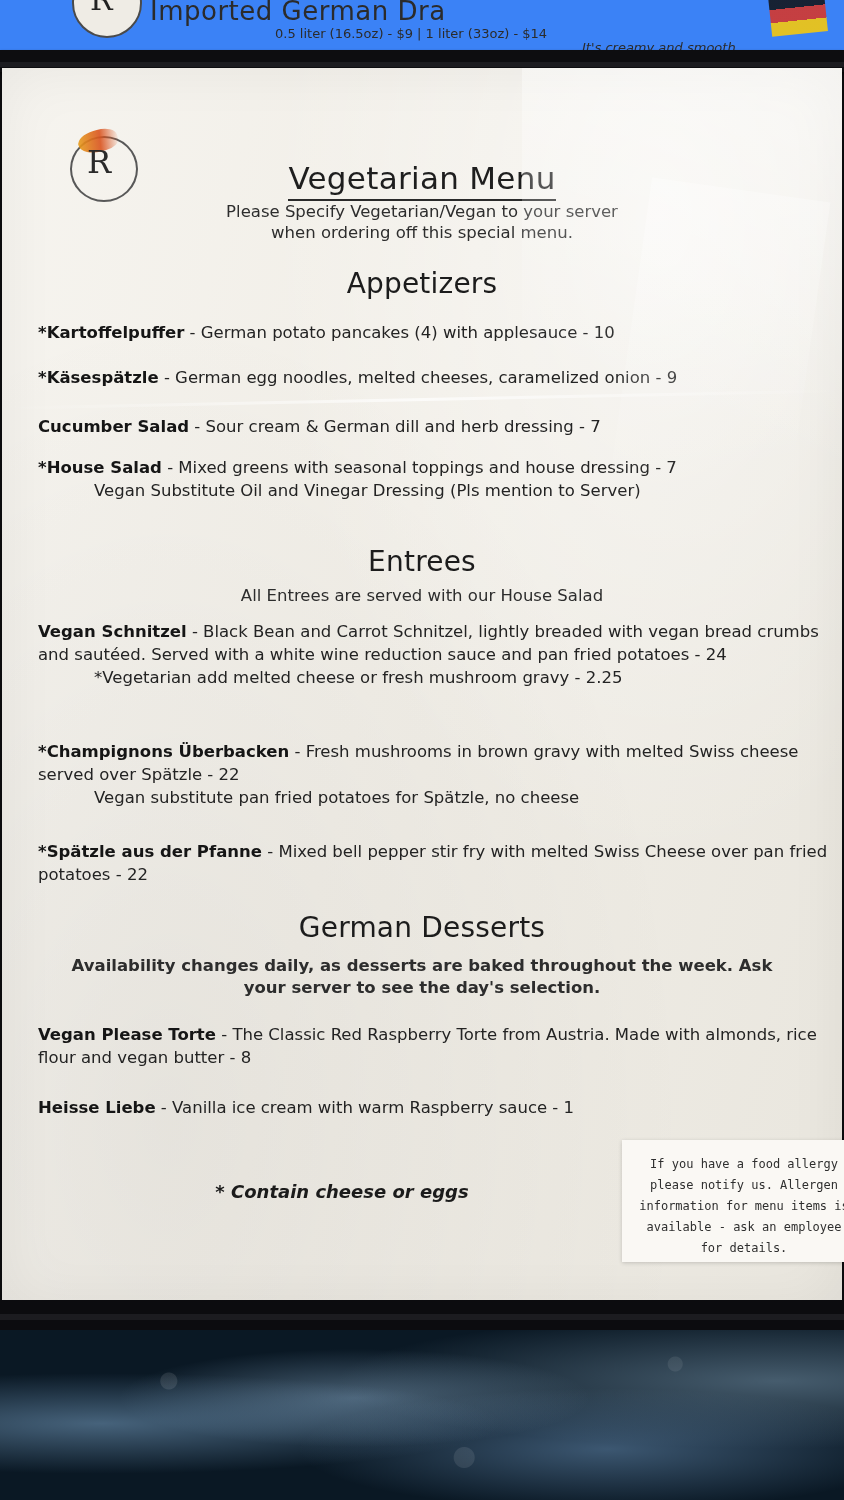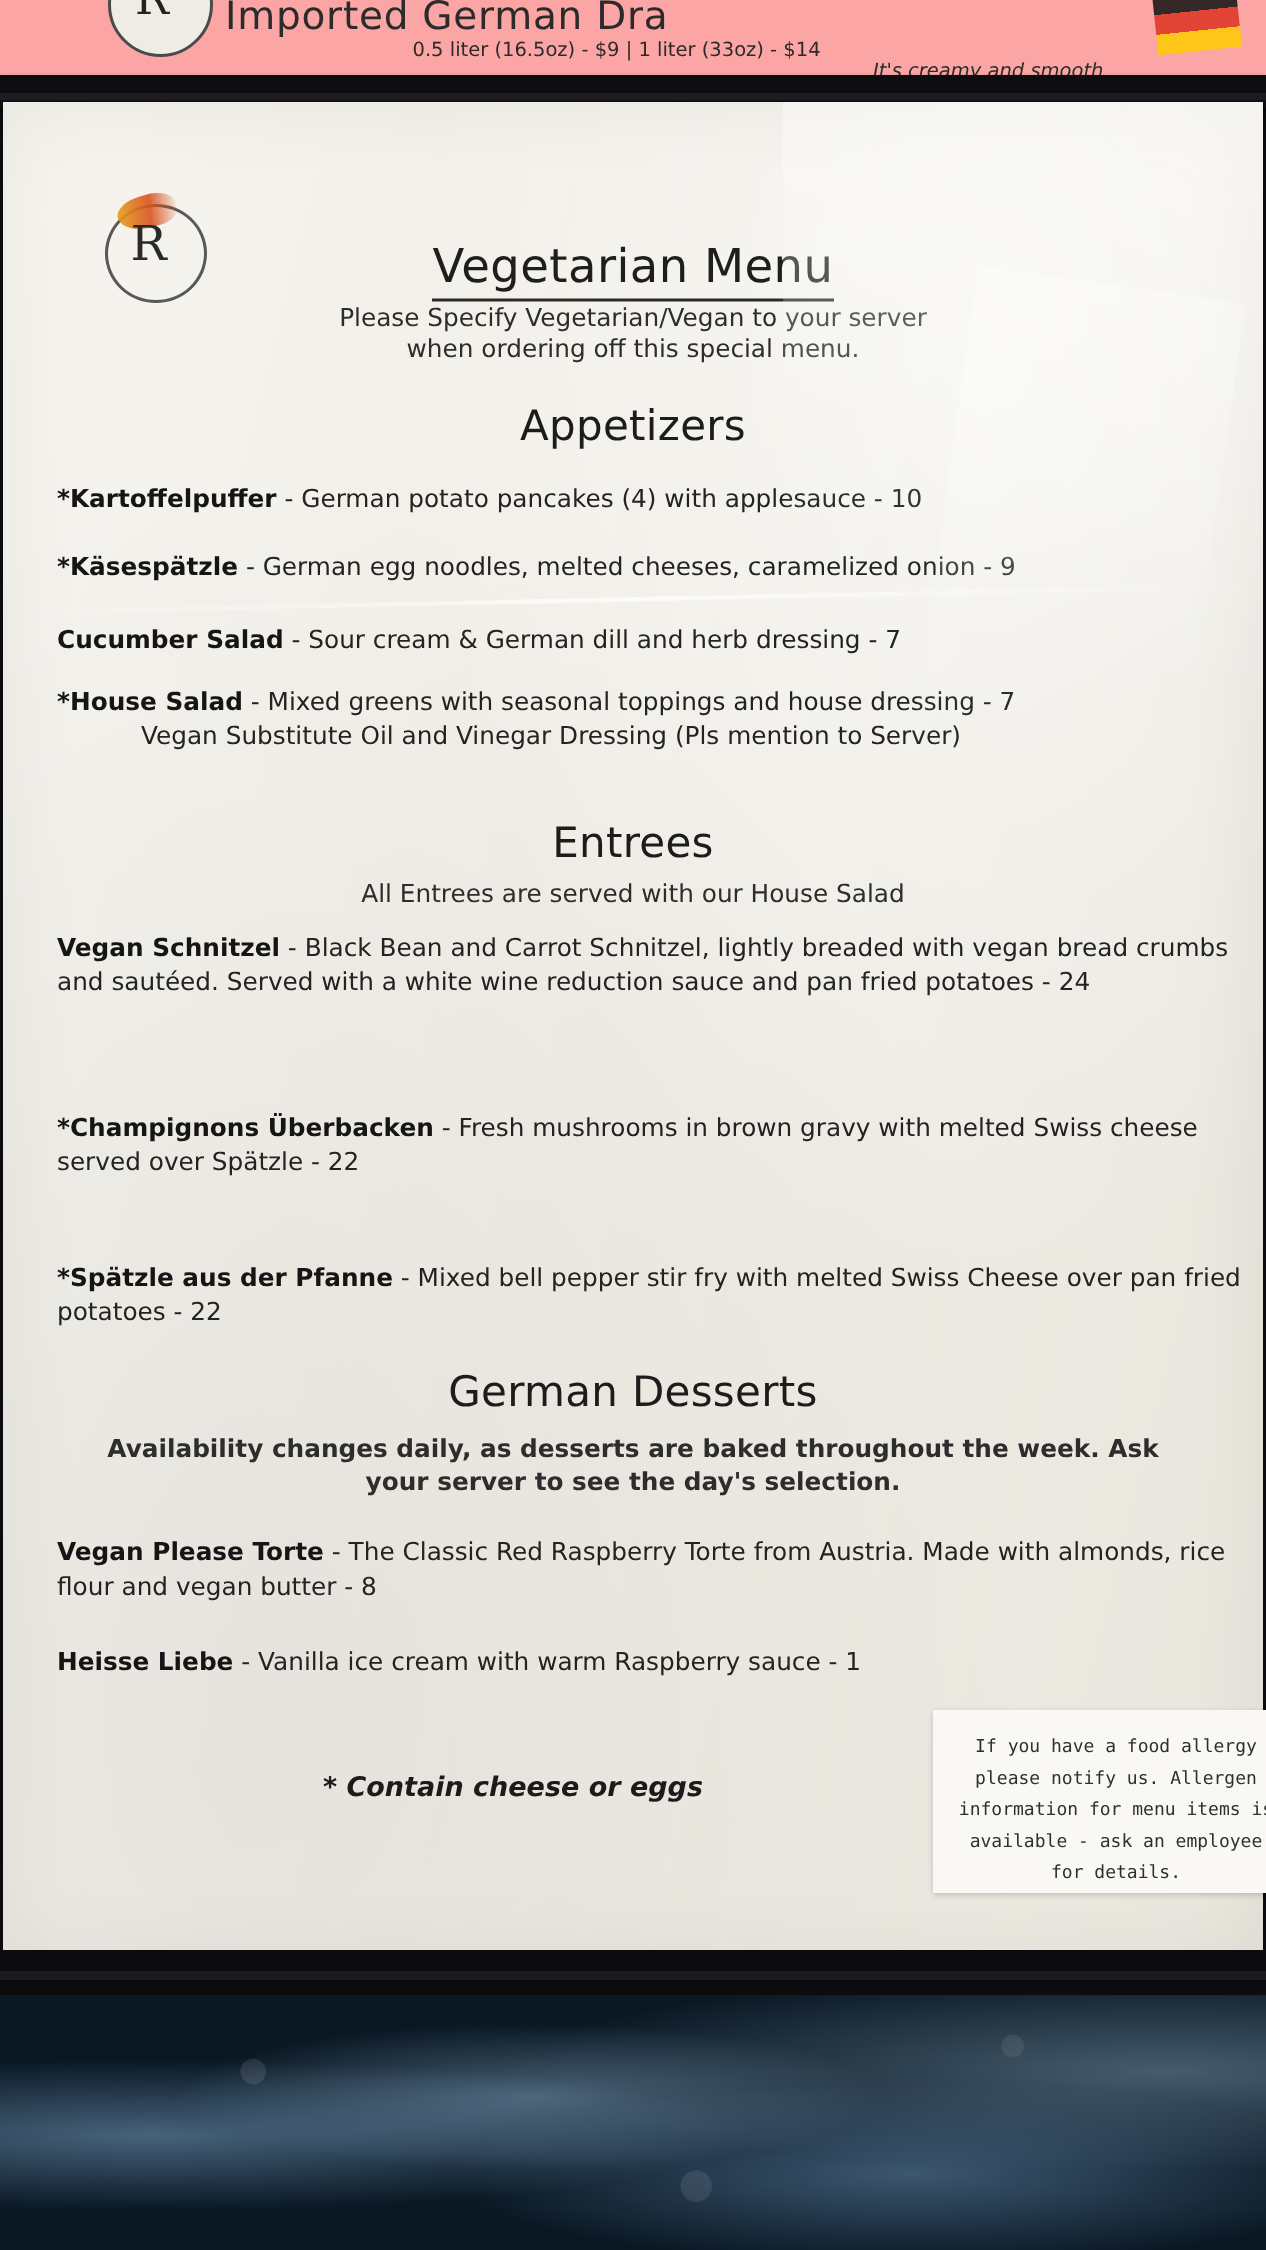--- a/index.html
+++ b/index.html
@@ -21,21 +21,21 @@
     background: #0b0b0d;
     overflow: hidden;
   }
 
   
   .top-strip {
     position: absolute;
     top: 0; left: 0;
     width: 844px;
     height: 56px;
-    background: #fca5a5;
+    background: #3b82f6;
     overflow: hidden;
   }
   .top-strip .tsi {
     position: absolute;
     color: #2b2b2b;
   }
   .ts-logo {
     position: absolute;
     left: 72px; top: -32px;
     width: 66px; height: 66px;
@@ -336,24 +336,26 @@
       <div class="item" style="top:388px">
         <span class="nm">*House Salad</span><span> - Mixed greens with seasonal toppings and house dressing - 7</span>
         <span class="ind">Vegan Substitute Oil and Vinegar Dressing (Pls mention to Server)</span>
       </div>
 
       <div class="section-head" style="top:477px">Entrees</div>
       <div class="section-note" style="top:517px">All Entrees are served with our House Salad</div>
 
       <div class="item" style="top:552px">
         <span class="nm">Vegan Schnitzel</span><span> - Black Bean and  Carrot Schnitzel, lightly breaded with vegan bread crumbs and sautéed. Served with a white wine reduction sauce and pan fried potatoes - 24</span>
+        <span class="ind">*Vegetarian add melted cheese or fresh mushroom gravy - 2.25</span>
       </div>
 
       <div class="item" style="top:672px">
         <span class="nm">*Champignons Überbacken</span><span> - Fresh mushrooms in brown gravy with melted Swiss cheese served over Spätzle - 22</span>
+        <span class="ind">Vegan substitute pan fried potatoes for Spätzle, no cheese</span>
       </div>
 
       <div class="item" style="top:772px">
         <span class="nm">*Spätzle aus der Pfanne</span><span> - Mixed bell pepper stir fry with melted Swiss Cheese over pan fried potatoes - 22</span>
       </div>
 
       <div class="section-head" style="top:843px">German Desserts</div>
       <div class="section-note" style="top:887px; left:60px; width:720px;font-weight:bold;">Availability changes daily, as desserts are baked throughout the week. Ask your server to see the day's selection.</div>
 
       <div class="item" style="top:955px">

